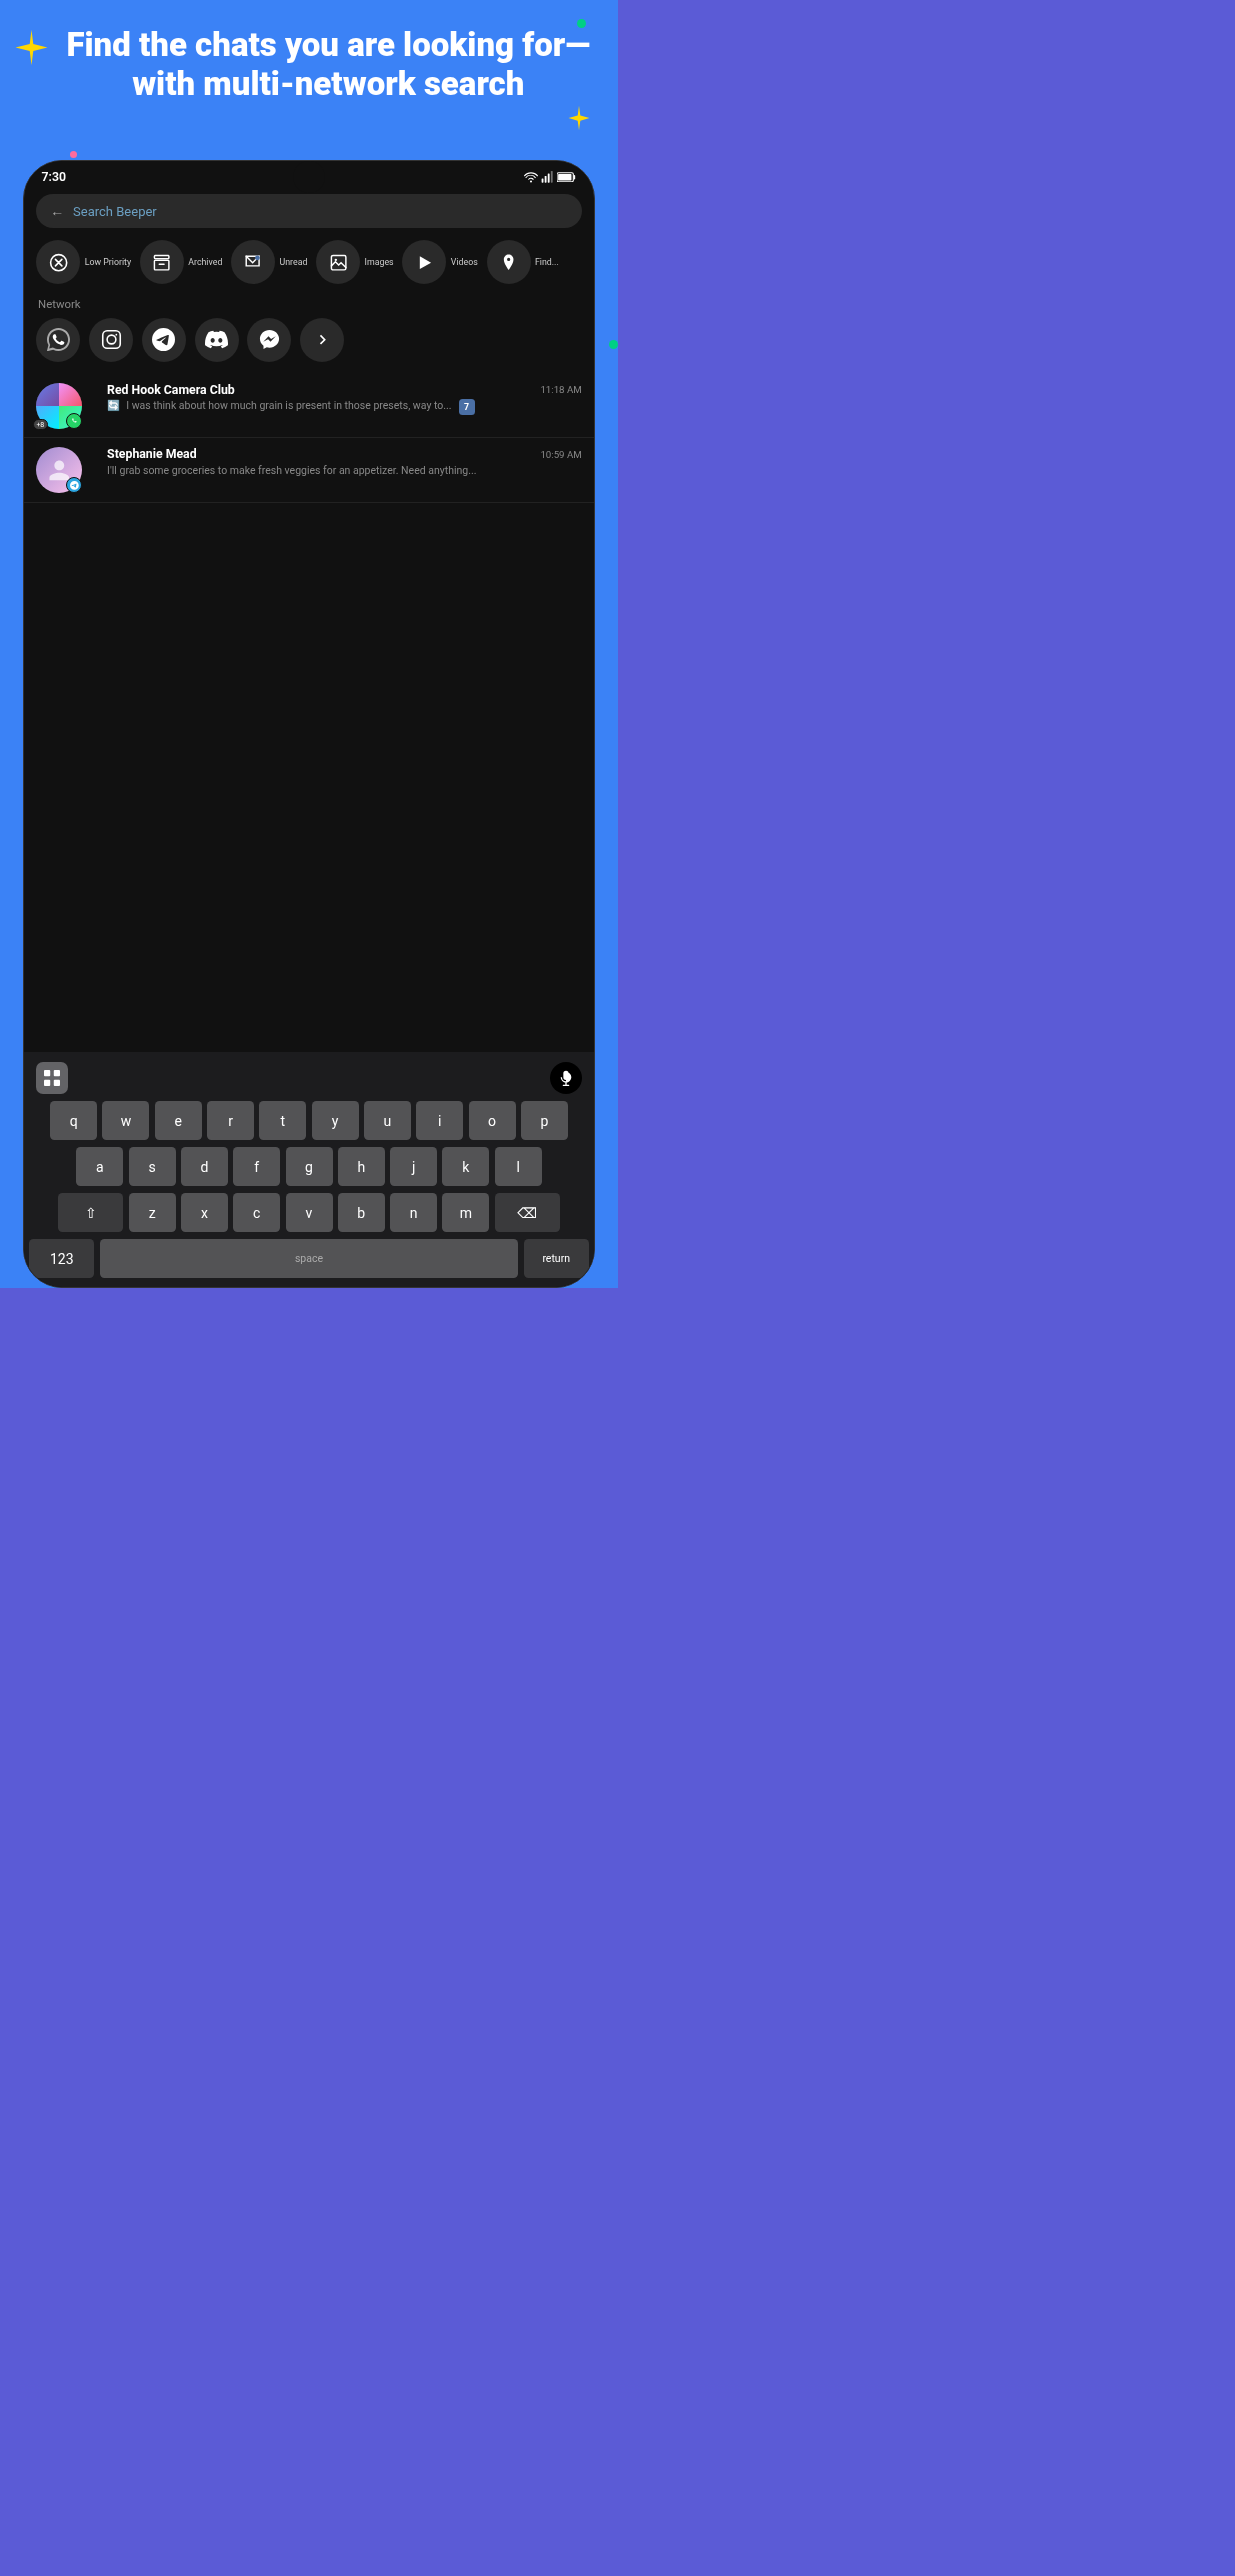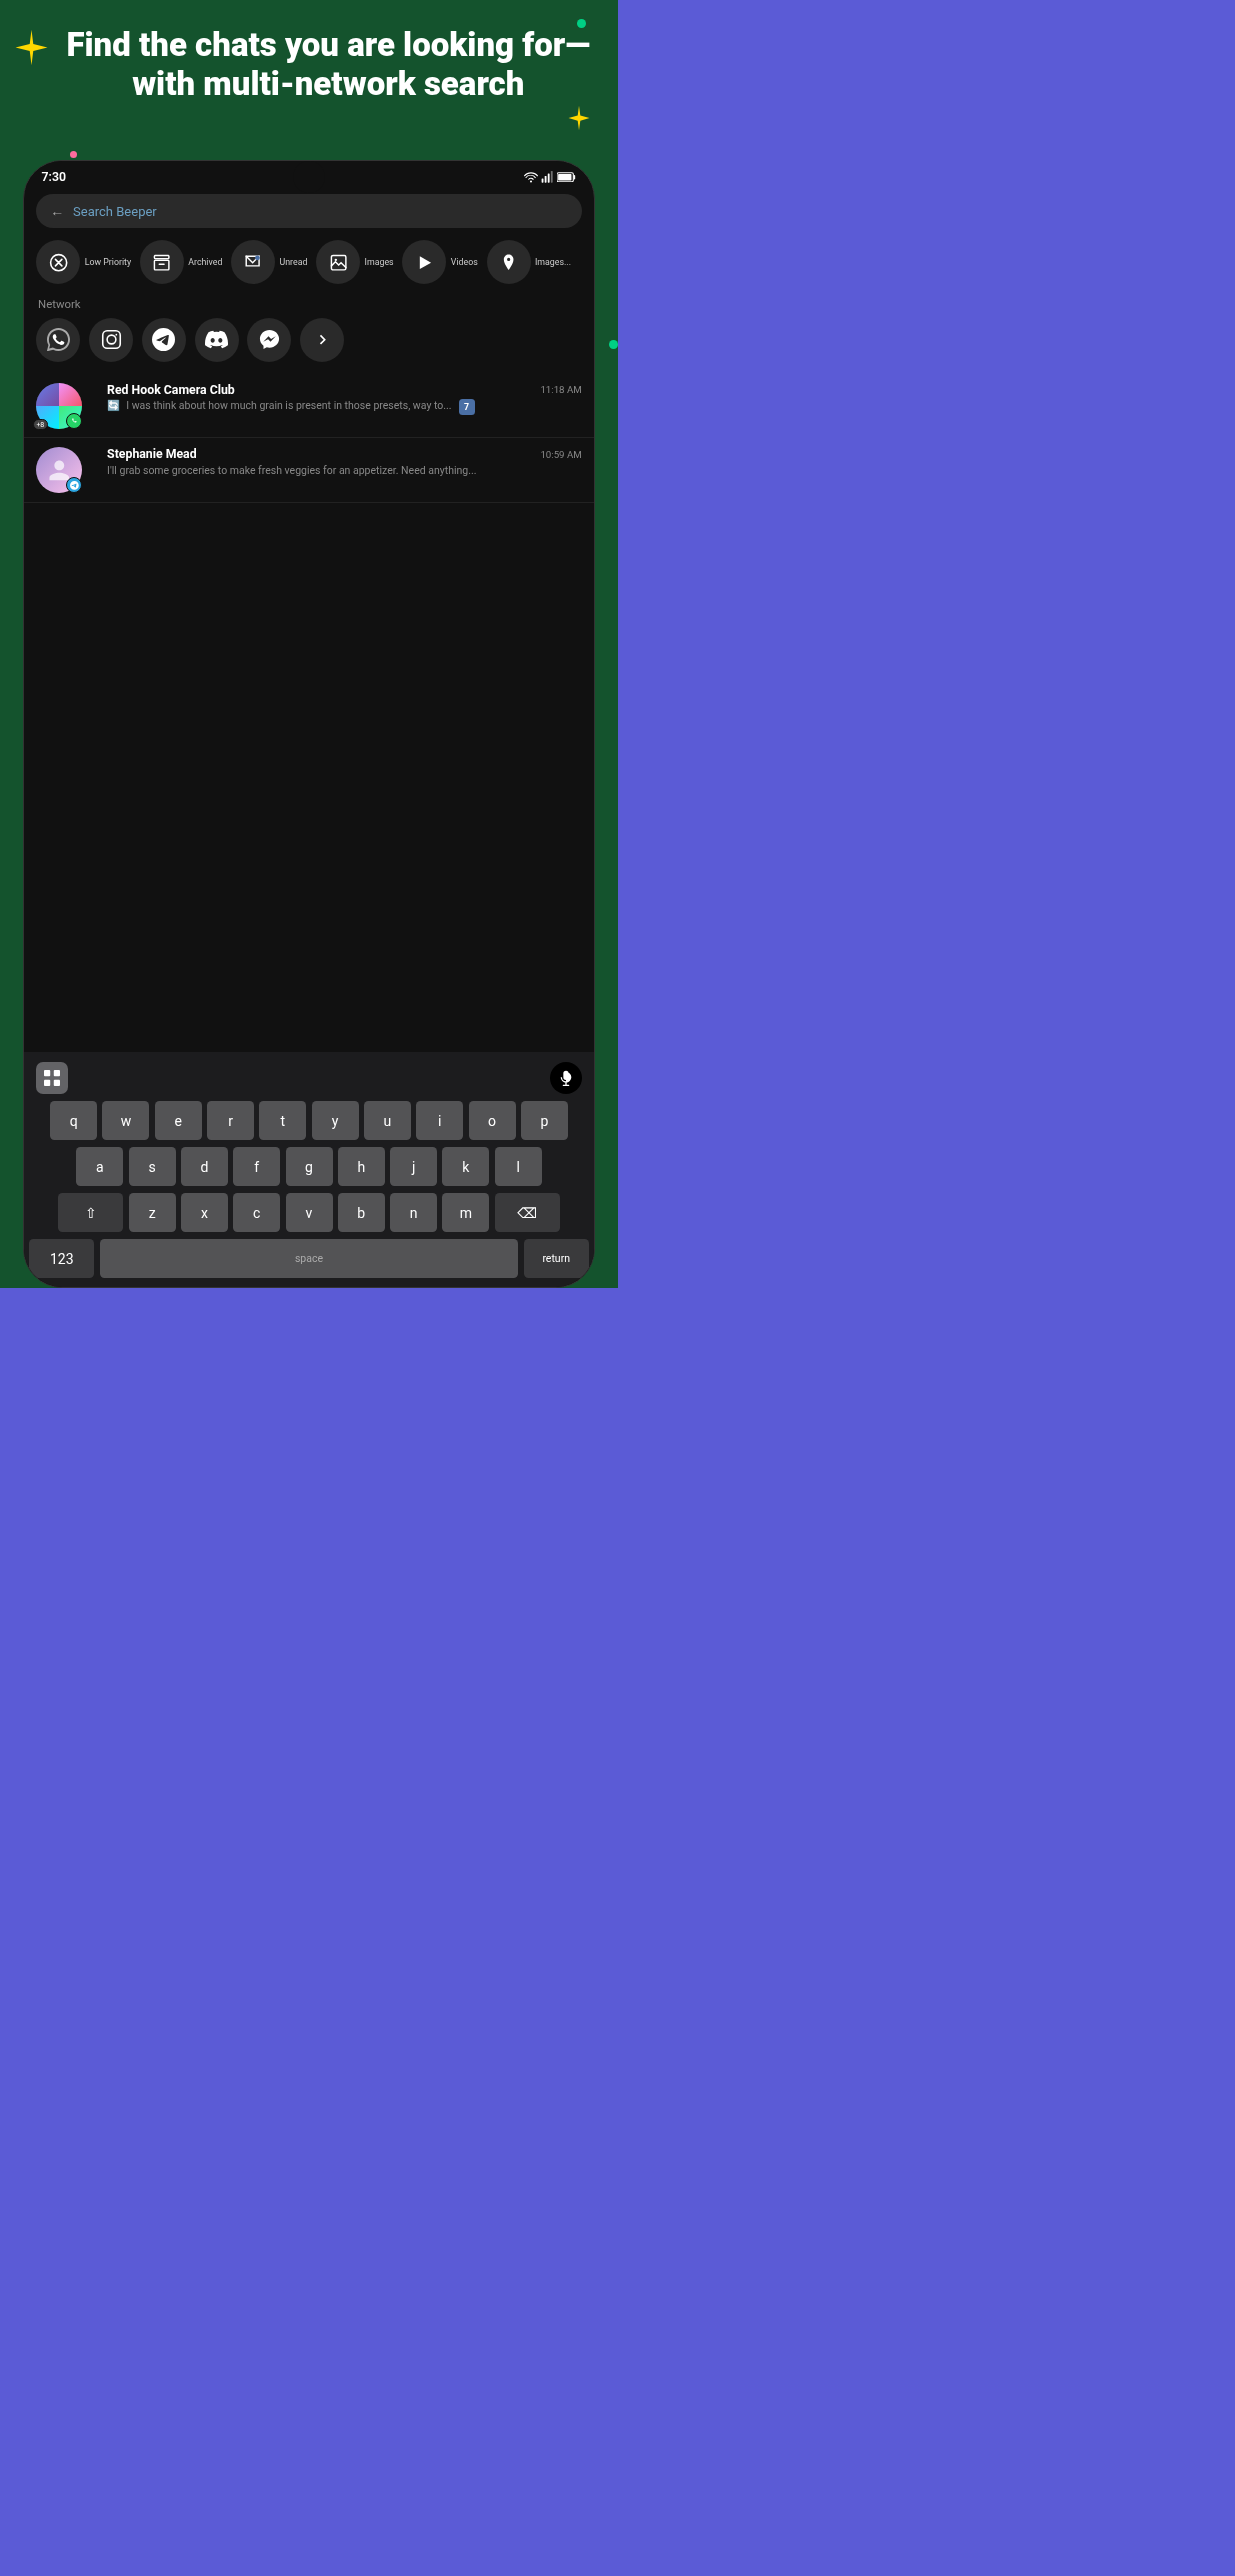--- a/index.html
+++ b/index.html
@@ -11,21 +11,21 @@
       justify-content: center;
       align-items: flex-start;
       font-family: -apple-system, BlinkMacSystemFont, 'Segoe UI', Roboto, sans-serif;
       overflow: hidden;
       position: relative;
     }
 
     .page-wrapper {
       width: 618px;
       height: 1288px;
-      background: #14532d;
+      background: #3b82f6;
       position: relative;
       overflow: hidden;
     }
 
     
     .sparkle-large {
       position: absolute;
       top: 28px;
       left: 12.3px;
       width: 39px;
@@ -538,21 +538,21 @@
         </div>
         <span class="filter-label">Videos</span>
       </div>
 
       <div class="filter-item">
         <div class="filter-icon">
           <svg width="19.3" height="19.3" viewBox="0 0 24 24" fill="none">
             <path d="M12 2C8.686 2 6 4.686 6 8c0 5.25 6 13 6 13s6-7.75 6-13c0-3.314-2.686-6-6-6zm0 8a2 2 0 110-4 2 2 0 010 4z" fill="white"></path>
           </svg>
         </div>
-        <span class="filter-label">Images...</span>
+        <span class="filter-label">Find...</span>
       </div>
     </div>
 
     <div class="section-label">Network</div>
     <div class="network-row">
 
       <div class="network-icon">
         <svg width="23" height="23" viewBox="0 0 24 24" fill="white">
           <path d="M17.472 14.382c-.297-.149-1.758-.867-2.03-.967-.273-.099-.471-.148-.67.15-.197.297-.767.966-.94 1.164-.173.199-.347.223-.644.075-.297-.15-1.255-.463-2.39-1.475-.883-.788-1.48-1.761-1.653-2.059-.173-.297-.018-.458.13-.606.134-.133.298-.347.446-.52.149-.174.198-.298.298-.497.099-.198.05-.371-.025-.52-.075-.149-.669-1.612-.916-2.207-.242-.579-.487-.5-.669-.51-.173-.008-.371-.01-.57-.01-.198 0-.52.074-.792.372-.272.297-1.04 1.016-1.04 2.479 0 1.462 1.065 2.875 1.213 3.074.149.198 2.096 3.2 5.077 4.487.709.306 1.262.489 1.694.625.712.227 1.36.195 1.871.118.571-.085 1.758-.719 2.006-1.413.248-.694.248-1.289.173-1.413-.074-.124-.272-.198-.57-.347z"></path>
           <path d="M12 0C5.373 0 0 5.373 0 12c0 2.123.556 4.116 1.527 5.844L.058 23.506a.5.5 0 00.609.61l5.807-1.499A11.954 11.954 0 0012 24c6.627 0 12-5.373 12-12S18.627 0 12 0zm0 22c-1.96 0-3.802-.506-5.4-1.396l-.383-.225-3.95 1.018 1.04-3.815-.244-.393A9.955 9.955 0 012 12C2 6.477 6.477 2 12 2s10 4.477 10 10-4.477 10-10 10z" fill="white" opacity="0.6"></path>

